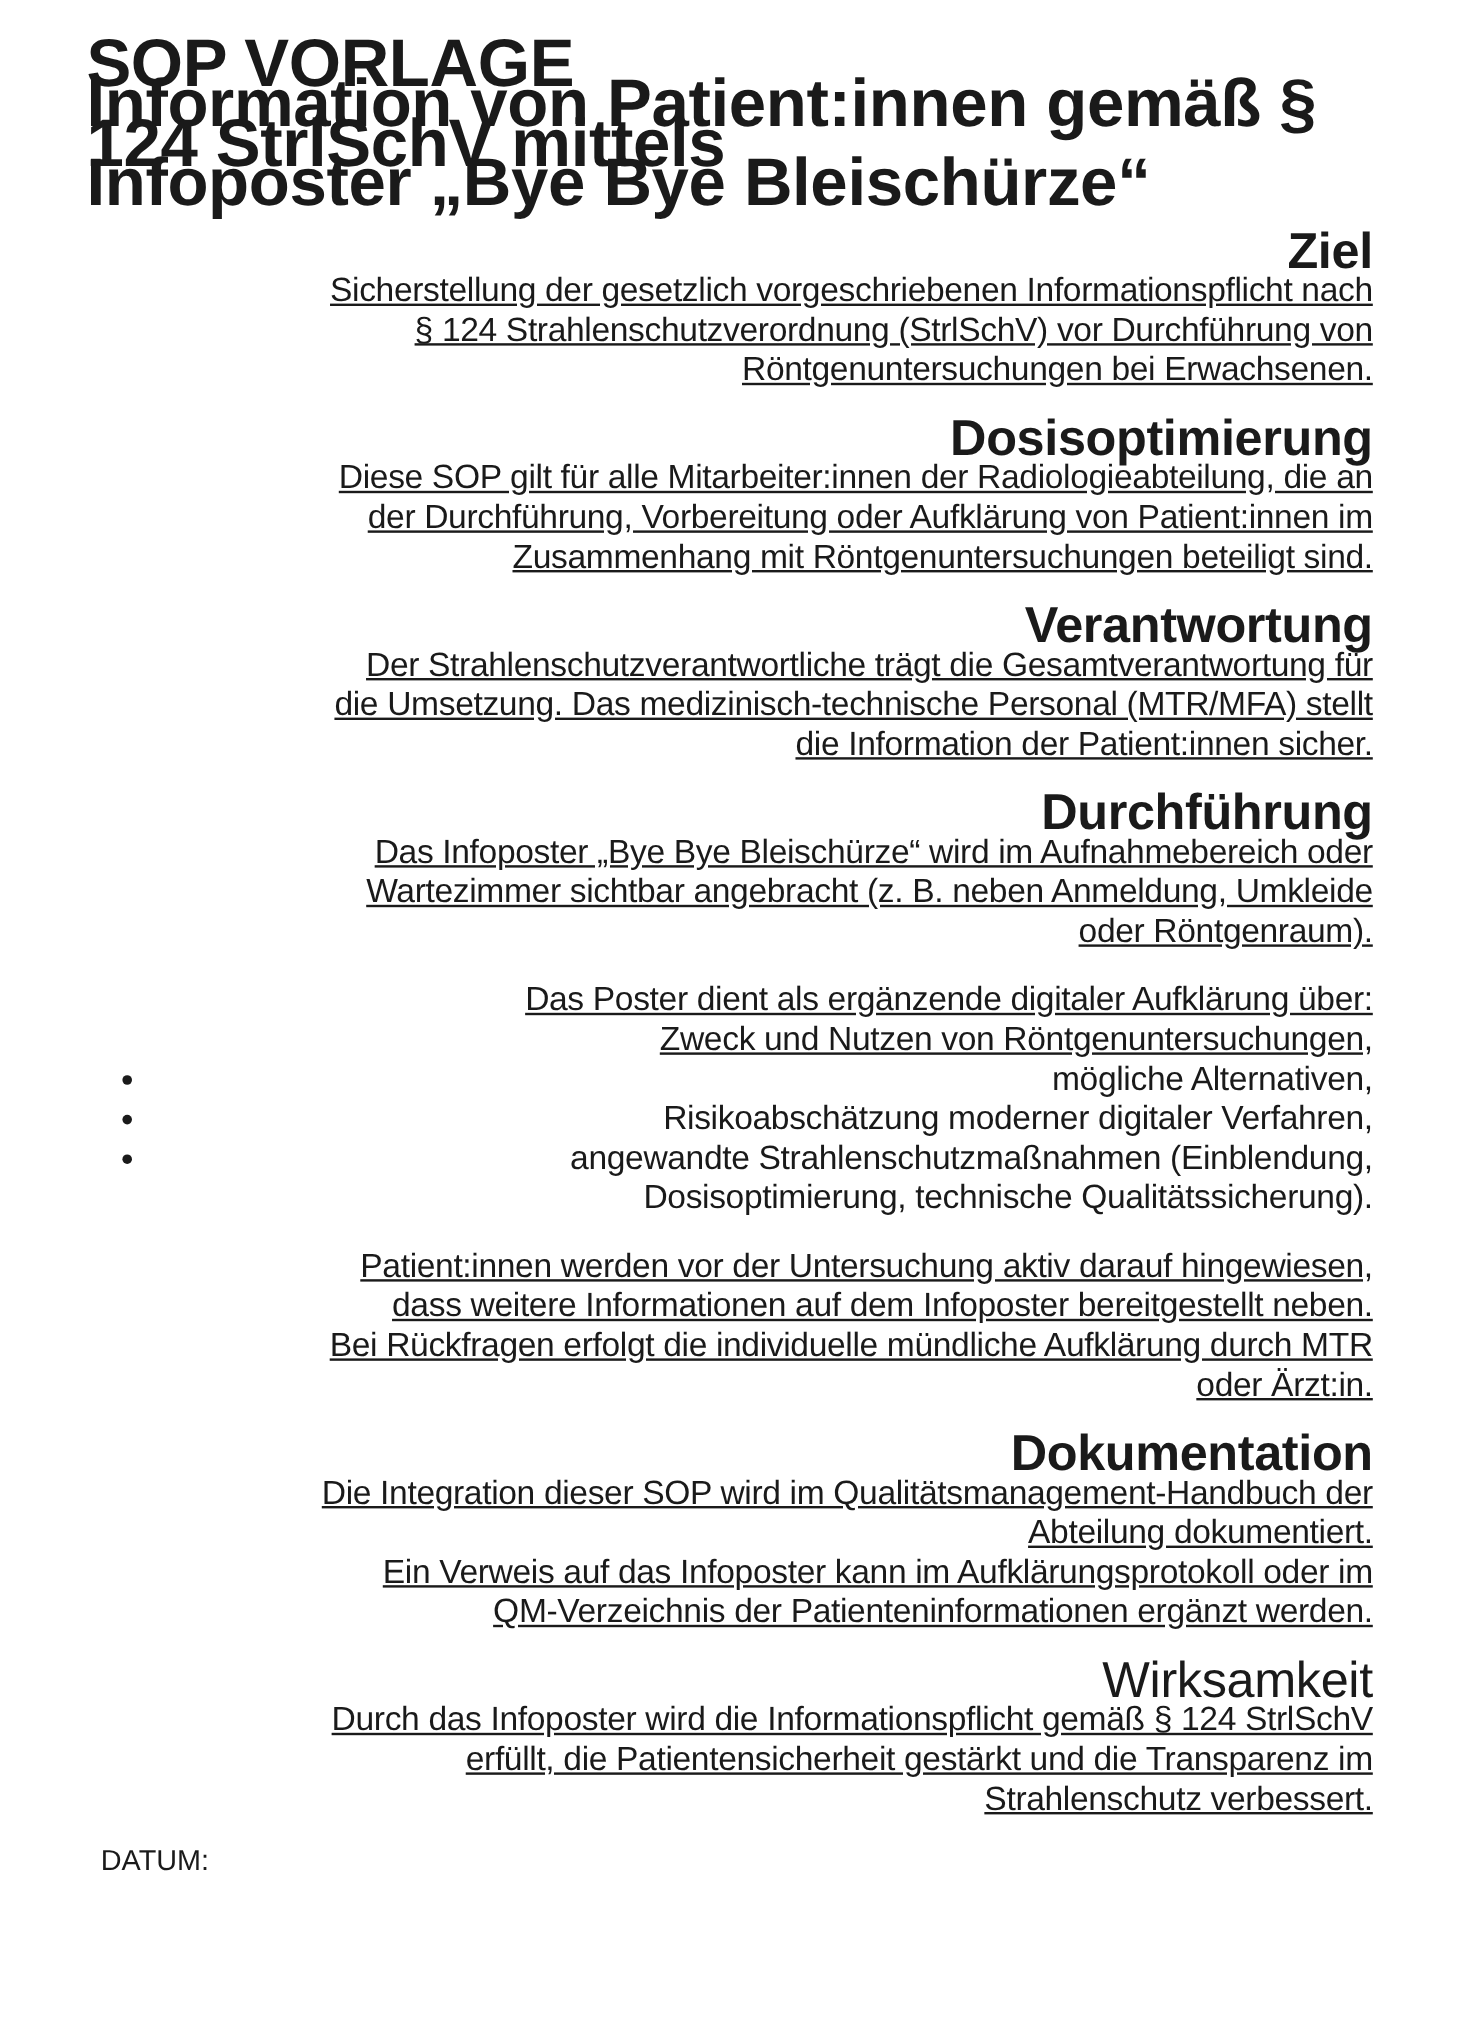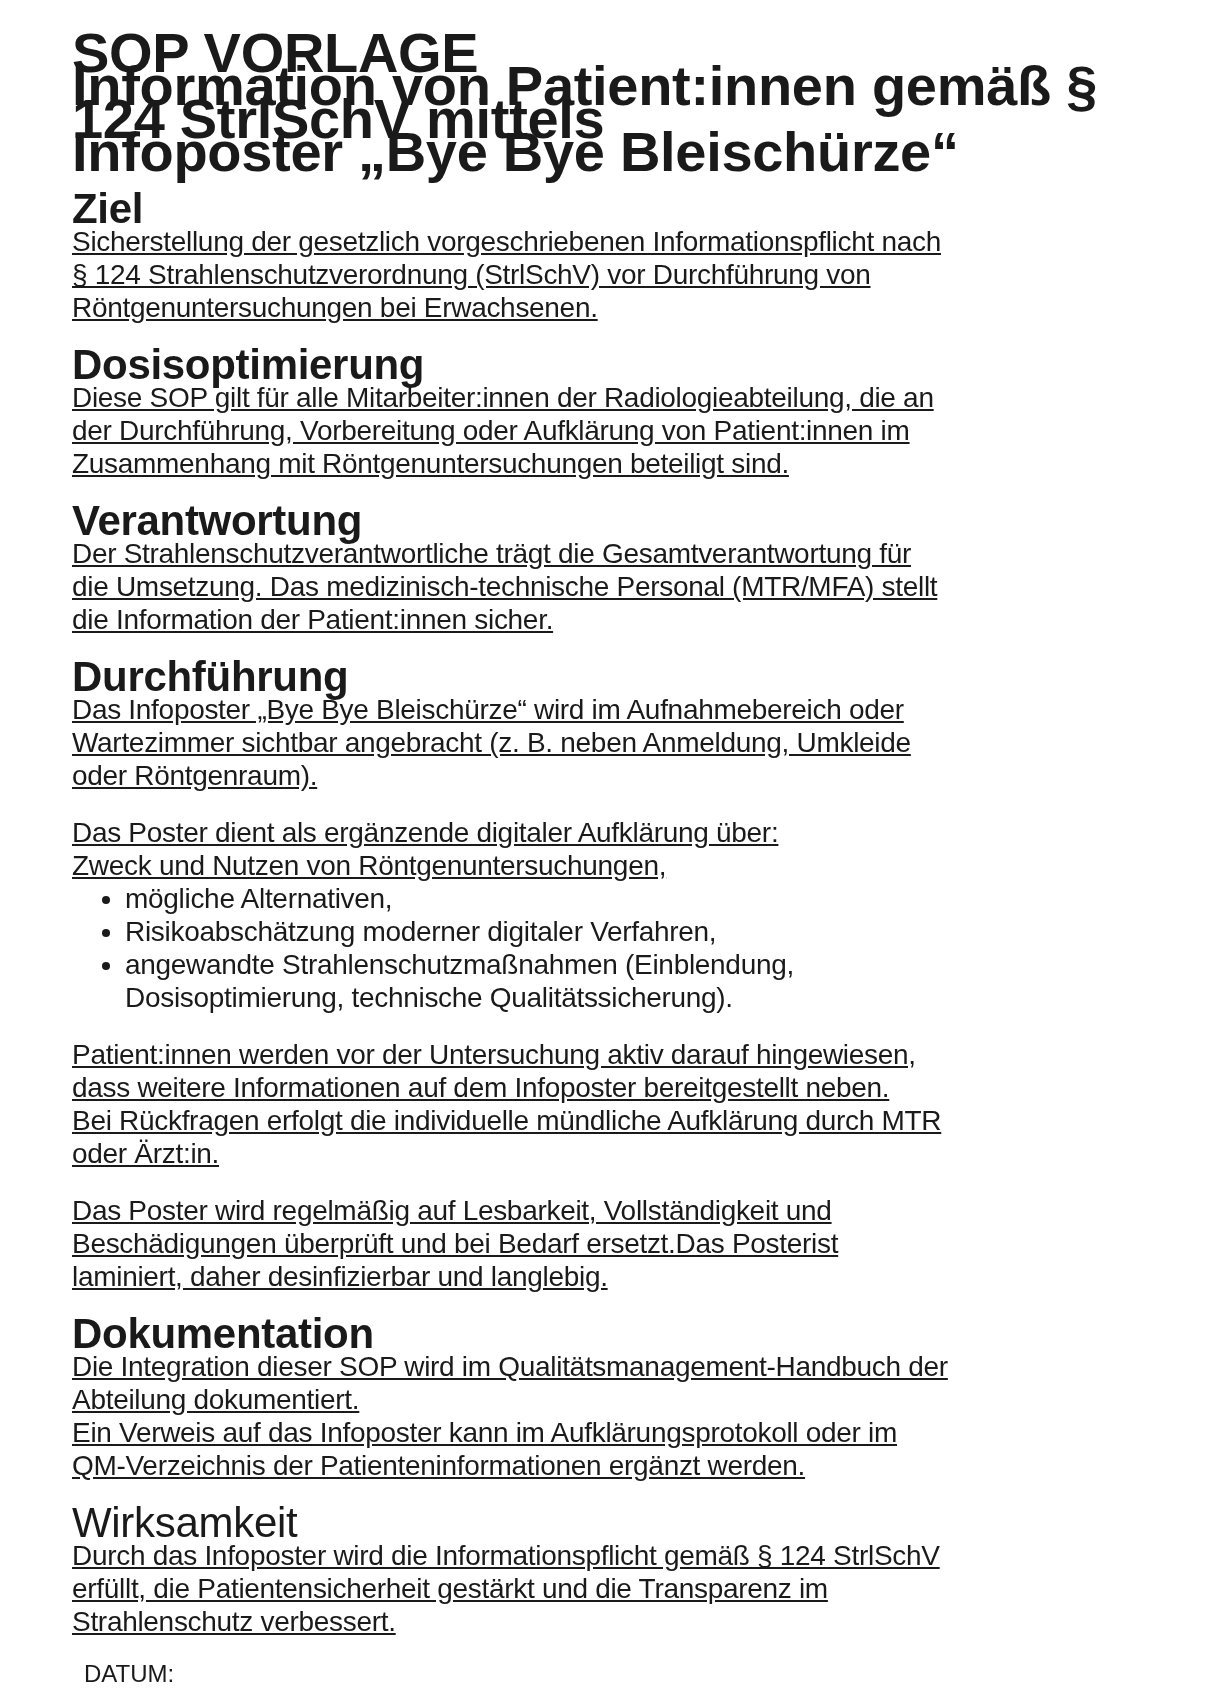--- a/index.html
+++ b/index.html
@@ -21,20 +21,21 @@
     letter-spacing: -0.3px;
     overflow: hidden;
   }
   .doc-title {
     font-weight: 700;
     white-space: pre-line;
     margin: 0 0 24px 0;
   }
   .sec {
     margin: 0;
+    text-align: right;
   }
   .sec-heading {
     font-weight: 700;
     margin: 0;
   }
   .sec-heading.regular {
     font-weight: 400;
   }
   .para {
     margin: 0 0 24px 0;
@@ -98,23 +99,20 @@
     <ul class="bullets">
       <li>mögliche Alternativen,</li>
       <li>Risikoabschätzung moderner digitaler Verfahren,</li>
       <li>angewandte Strahlenschutzmaßnahmen (Einblendung,
 Dosisoptimierung, technische Qualitätssicherung).</li>
     </ul>
     <p class="para">Patient:innen werden vor der Untersuchung aktiv darauf hingewiesen,
 dass weitere Informationen auf dem Infoposter bereitgestellt neben.
 Bei Rückfragen erfolgt die individuelle mündliche Aufklärung durch MTR
 oder Ärzt:in.</p>
-    <p class="para">Das Poster wird regelmäßig auf Lesbarkeit, Vollständigkeit und
-Beschädigungen überprüft und bei Bedarf ersetzt.Das Posterist
-laminiert, daher desinfizierbar und langlebig.</p>
   </section>
 
   <section class="sec">
     <h2 class="sec-heading">Dokumentation</h2>
     <p class="para">Die Integration dieser SOP wird im Qualitätsmanagement-Handbuch der
 Abteilung dokumentiert.
 Ein Verweis auf das Infoposter kann im Aufklärungsprotokoll oder im
 QM-Verzeichnis der Patienteninformationen ergänzt werden.</p>
   </section>
 

